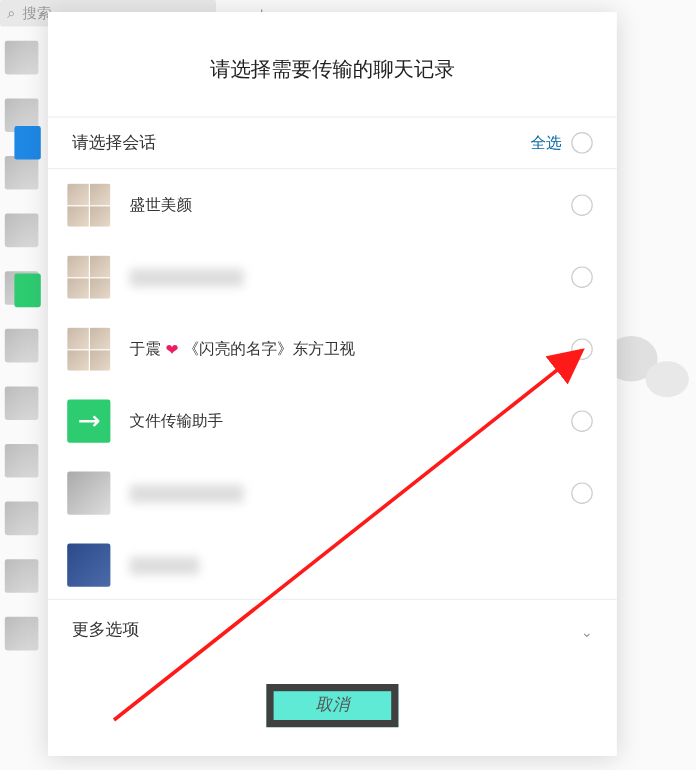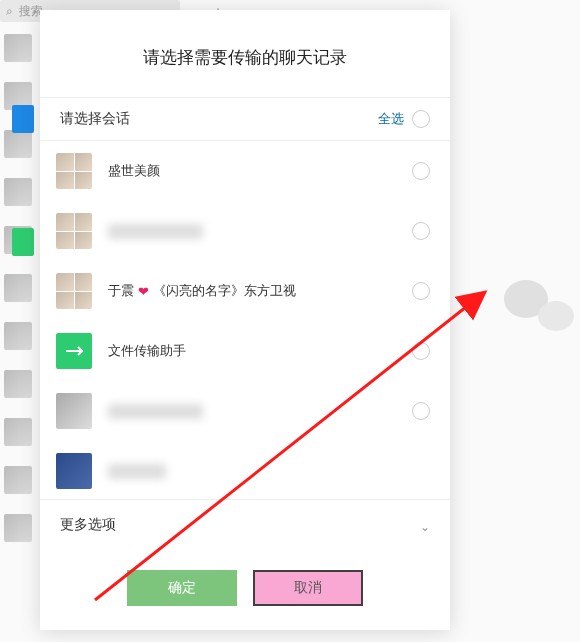--- a/index.html
+++ b/index.html
@@ -8,21 +8,21 @@
     .background-layer { position: absolute; top: 0; left: 0; width: 580px; height: 642px; background: #fafafa; }
     .bg-search { position: absolute; top: 0; left: 0; width: 180px; height: 22px; background: #e8e8e8; border-radius: 2px; display: flex; align-items: center; padding: 0 6px; gap: 6px; color: #999; font-size: 12px; }
     .bg-add { position: absolute; top: 2px; left: 210px; color: #999; font-size: 16px; }
     .bg-avatar-strip { position: absolute; left: 0; top: 30px; width: 30px; }
     .bg-avatar { width: 28px; height: 28px; margin: 4px 0 20px 4px; background: linear-gradient(135deg, #bbb, #ddd); border-radius: 2px; }
     .bg-blue-tab { position: absolute; left: 12px; top: 105px; width: 22px; height: 28px; background: #1e88e5; border-radius: 2px; }
     .bg-green-tab { position: absolute; left: 12px; top: 228px; width: 22px; height: 28px; background: #2ecc71; border-radius: 2px; }
     .bg-wechat-logo { position: absolute; right: 6px; top: 280px; width: 70px; height: 55px; }
     .bg-blob { background: #e0e0e0; border-radius: 50%; position: absolute; }
     
-    .modal { position: absolute; left: 40px; top: 10px; width: 410px; height: 620px; background: #fff; box-shadow: 0 2px 20px rgba(0,0,0,0.15); display: flex; flex-direction: column; }
+    .modal { position: absolute; left: 40px; top: 10px; width: 474px; height: 620px; background: #fff; box-shadow: 0 2px 20px rgba(0,0,0,0.15); display: flex; flex-direction: column; }
     .modal-title { text-align: center; font-size: 17px; color: #222; padding: 36px 0 28px; font-weight: 400; }
     .section-header { display: flex; align-items: flex-start; justify-content: space-between; padding: 12px 20px; border-top: 1px solid #eee; }
     .section-label { font-size: 14px; color: #333; }
     .select-all { display: flex; align-items: center; gap: 8px; font-size: 13px; color: #0369a1; }
     .radio-circle { width: 18px; height: 18px; border: 1px solid #ccc; border-radius: 50%; background: #fff; }
     
     .chat-list { flex: 1; overflow: hidden; border-top: 1px solid #eee; }
     .chat-item { display: flex; align-items: center; padding: 12px 20px 12px 16px; gap: 16px; justify-content: flex-end; }
     .chat-avatar { width: 36px; height: 36px; flex-shrink: 0; display: grid; grid-template-columns: 1fr 1fr; grid-template-rows: 1fr 1fr; gap: 1px; overflow: hidden; border-radius: 2px; }
     .chat-avatar .cell { background: linear-gradient(135deg, #c8b8a8, #e8d8c8); }
@@ -32,21 +32,21 @@
     .chat-name .blur { filter: blur(4px); background: #ddd; color: transparent; border-radius: 2px; padding: 0 20px; }
     .heart { color: #e91e63; }
     .chat-item .radio-circle { flex-shrink: 0; }
     
     .more-options { display: flex; align-items: flex-end; justify-content: space-between; padding: 16px 20px; border-top: 1px solid #eee; font-size: 14px; color: #333; }
     .chevron { color: #999; font-size: 12px; }
     
     .modal-footer { display: flex; justify-content: center; gap: 16px; padding: 20px 0 24px; }
     .btn { width: 110px; height: 36px; font-size: 14px; border: none; cursor: pointer; }
     .btn-confirm { background: #7dc57d; color: #fff; }
-    .btn-cancel { background: #f9a8d4; color: #555; border: 2px solid #404040; }
+    .btn-cancel { background: #5eead4; color: #555; border: 6px solid #404040; font-style: italic; }
     
     .annotation-arrow { position: absolute; left: 90px; top: 280px; pointer-events: none; z-index: 100; }
   </style>
 </head>
 <body>
 
 <div class="background-layer">
   <div class="bg-search">
     <span>⌕</span>
     <span>搜索</span>
@@ -151,21 +151,20 @@
     </div>
 
   </div>
 
   <div class="more-options">
     <span>更多选项</span>
     <span class="chevron">⌄</span>
   </div>
 
   <div class="modal-footer">
-    <button class="btn btn-confirm">确定</button>
     <button class="btn btn-cancel">取消</button>
   </div>
 </div>
 
 <svg class="annotation-arrow" width="420" height="330">
   <defs>
     <marker id="ah" markerWidth="12" markerHeight="12" refX="9" refY="5" orient="auto">
       <path d="M0,0 L10,5 L0,10 Z" fill="#ff1a1a"></path>
     </marker>
   </defs>

